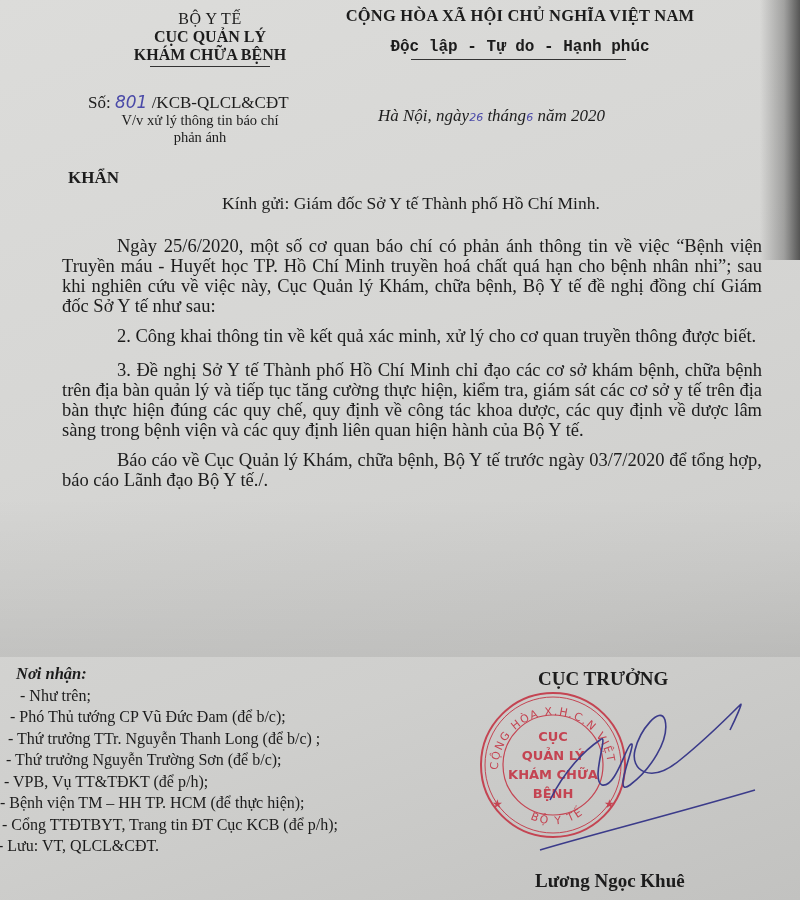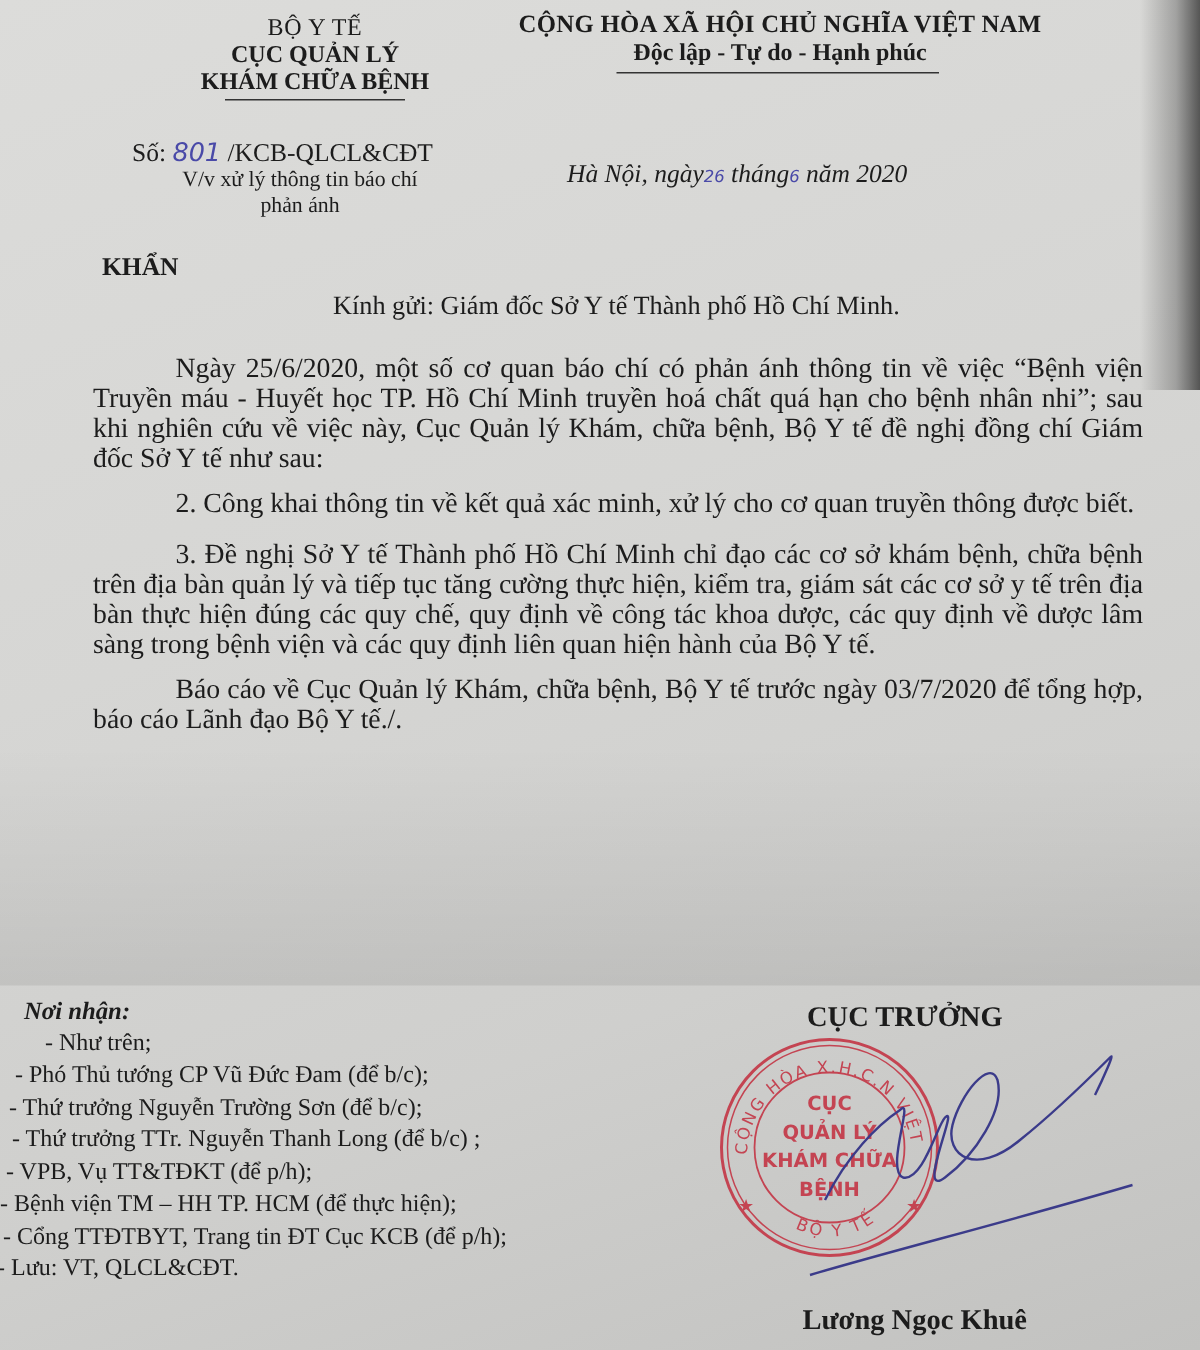--- a/index.html
+++ b/index.html
@@ -17,21 +17,21 @@
   .bottom-shade {
     position: absolute; left: 0; bottom: 0; width: 800px; height: 160px;
     background: linear-gradient(180deg, rgba(0,0,0,0) 0%, rgba(0,0,0,0.08) 100%);
   }
   .hdr-left { position: absolute; left: 95px; top: 10px; width: 230px; text-align: center; }
   .hdr-left .ministry { font-size: 16px; letter-spacing: 0.5px; }
   .hdr-left .dept { font-size: 16px; font-weight: bold; line-height: 18px; }
   .hdr-left .rule { width: 120px; height: 1px; background: #333; margin: 2px auto 0; }
   .hdr-right { position: absolute; left: 325px; top: 6px; width: 390px; text-align: center; }
   .hdr-right .nation { font-size: 16.5px; font-weight: bold; letter-spacing: 0.2px; }
-  .hdr-right .motto { font-size: 16px; font-weight: bold; margin-top: 1px; }
+  .hdr-right .motto { font-size: 16px; font-weight: bold; margin-top: 12px; font-family: Liberation Mono, monospace; }
   .hdr-right .rule { width: 215px; height: 1px; background: #333; margin: 3px auto 0 86px; }
   .docno { position: absolute; left: 88px; top: 92px; font-size: 17px; }
   .docno .hw { font-family: "DejaVu Sans", sans-serif; color: #4a4aa8; font-style: italic; font-size: 17px; }
   .subject { position: absolute; left: 100px; top: 112px; width: 200px; text-align: center; font-size: 14.5px; line-height: 17px; }
   .dateline { position: absolute; left: 378px; top: 106px; font-size: 17px; font-style: italic; }
   .dateline .hw { font-family: "DejaVu Sans", sans-serif; color: #4a4aa8; font-size: 11px; }
   .urgent { position: absolute; left: 68px; top: 168px; font-size: 17px; font-weight: bold; }
   .recipient { position: absolute; left: 222px; top: 193px; font-size: 17.5px; }
   .body { position: absolute; left: 62px; top: 236px; width: 700px; font-size: 18.5px; line-height: 20px; }
   .body p { margin: 0; text-align: justify; }
@@ -84,24 +84,24 @@
 
   <div class="body">
     <p class="indent">Ngày 25/6/2020, một số cơ quan báo chí có phản ánh thông tin về việc “Bệnh viện Truyền máu - Huyết học TP. Hồ Chí Minh truyền hoá chất quá hạn cho bệnh nhân nhi”; sau khi nghiên cứu về việc này, Cục Quản lý Khám, chữa bệnh, Bộ Y tế đề nghị đồng chí Giám đốc Sở Y tế như sau:</p>
     <p class="indent gap">2. Công khai thông tin về kết quả xác minh, xử lý cho cơ quan truyền thông được biết.</p>
     <p class="indent gap" style="margin-top:14px">3. Đề nghị Sở Y tế Thành phố Hồ Chí Minh chỉ đạo các cơ sở khám bệnh, chữa bệnh trên địa bàn quản lý và tiếp tục tăng cường thực hiện, kiểm tra, giám sát các cơ sở y tế trên địa bàn thực hiện đúng các quy chế, quy định về công tác khoa dược, các quy định về dược lâm sàng trong bệnh viện và các quy định liên quan hiện hành của Bộ Y tế.</p>
     <p class="indent gap">Báo cáo về Cục Quản lý Khám, chữa bệnh, Bộ Y tế trước ngày 03/7/2020 để tổng hợp, báo cáo Lãnh đạo Bộ Y tế./.</p>
   </div>
 
   <div class="recv">
     <div class="title">Nơi nhận:</div>
-    <div style="margin-left:24px">- Như trên;</div>
+    <div style="margin-left:14px">- Như trên;</div>
     <div style="margin-left:4px">- Phó Thủ tướng CP Vũ Đức Đam (để b/c);</div>
+    <div style="margin-left:2px">- Thứ trưởng TTr. Nguyễn Thanh Long (để b/c) ;</div>
     <div style="margin-left:0px">- Thứ trưởng Nguyễn Trường Sơn (để b/c);</div>
-    <div style="margin-left:2px">- Thứ trưởng TTr. Nguyễn Thanh Long (để b/c) ;</div>
     <div style="margin-left:-2px">- VPB, Vụ TT&amp;TĐKT (để p/h);</div>
     <div style="margin-left:-6px">- Bệnh viện TM – HH TP. HCM (để thực hiện);</div>
     <div style="margin-left:-4px">- Cổng TTĐTBYT, Trang tin ĐT Cục KCB (để p/h);</div>
     <div style="margin-left:-8px">- Lưu: VT, QLCL&amp;CĐT.</div>
   </div>
 
   <div class="sign-title">CỤC TRƯỞNG</div>
 
   <svg class="stamp" viewBox="0 0 150 150">
     <defs>

